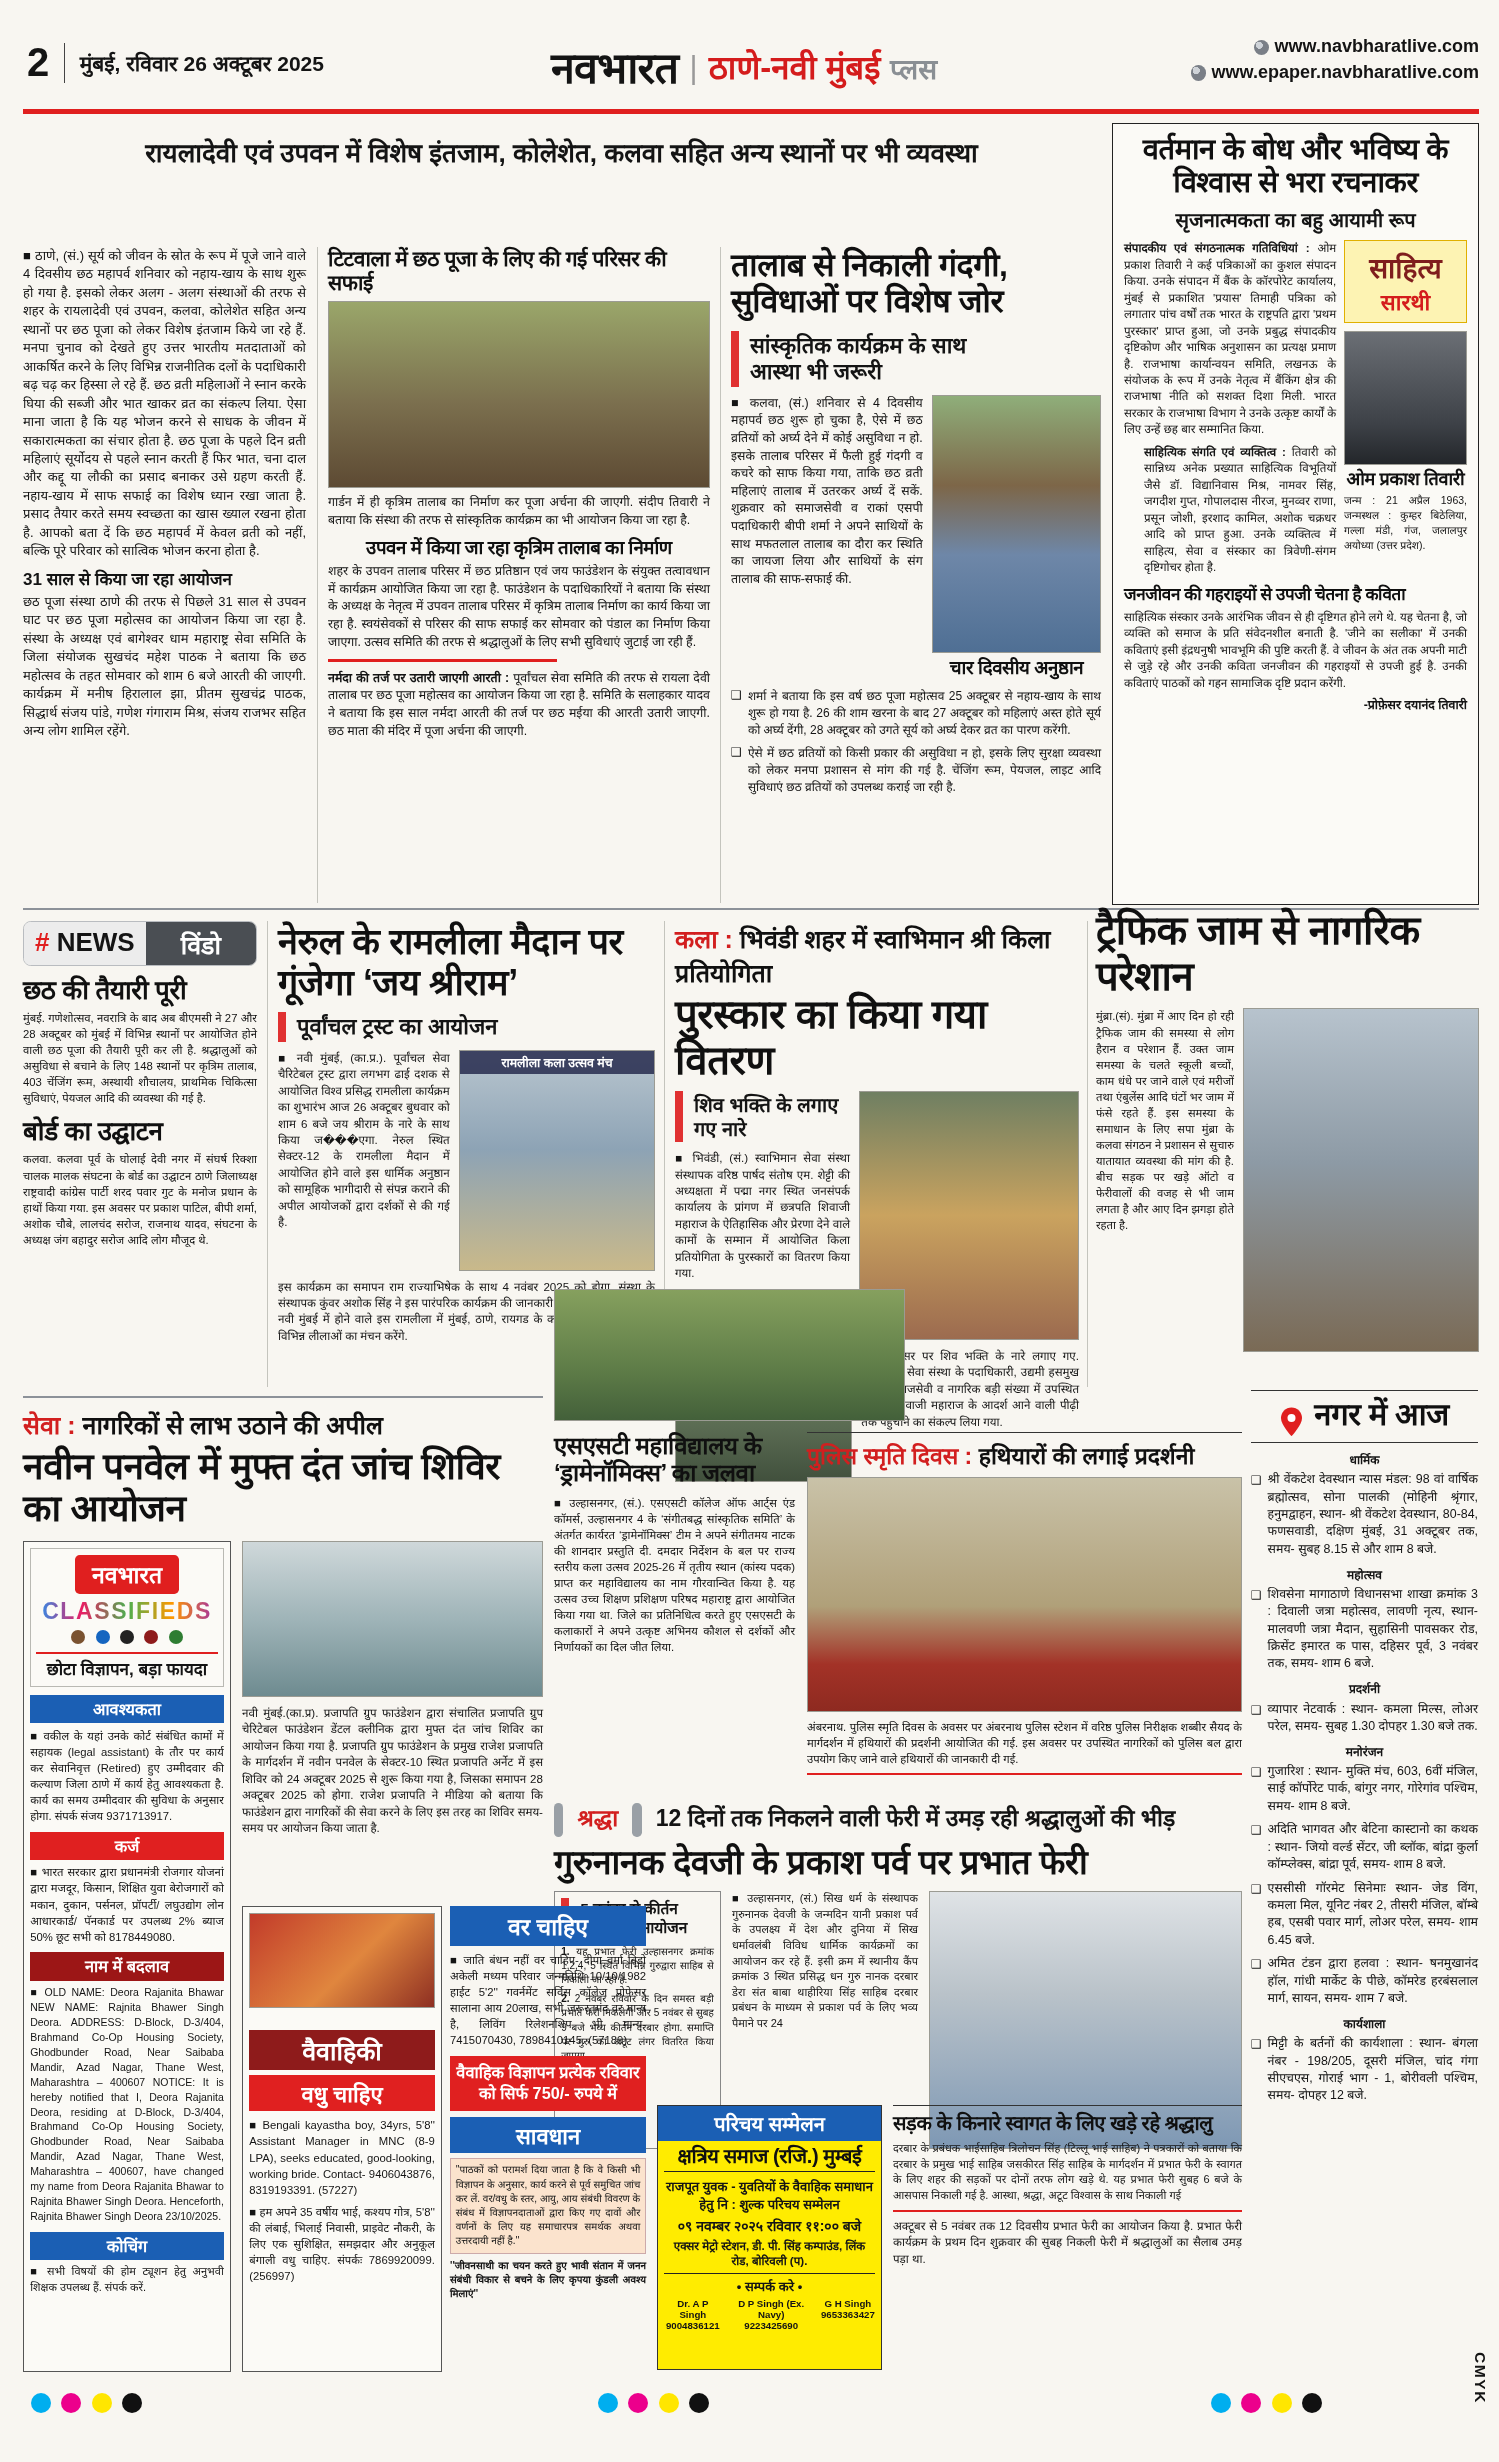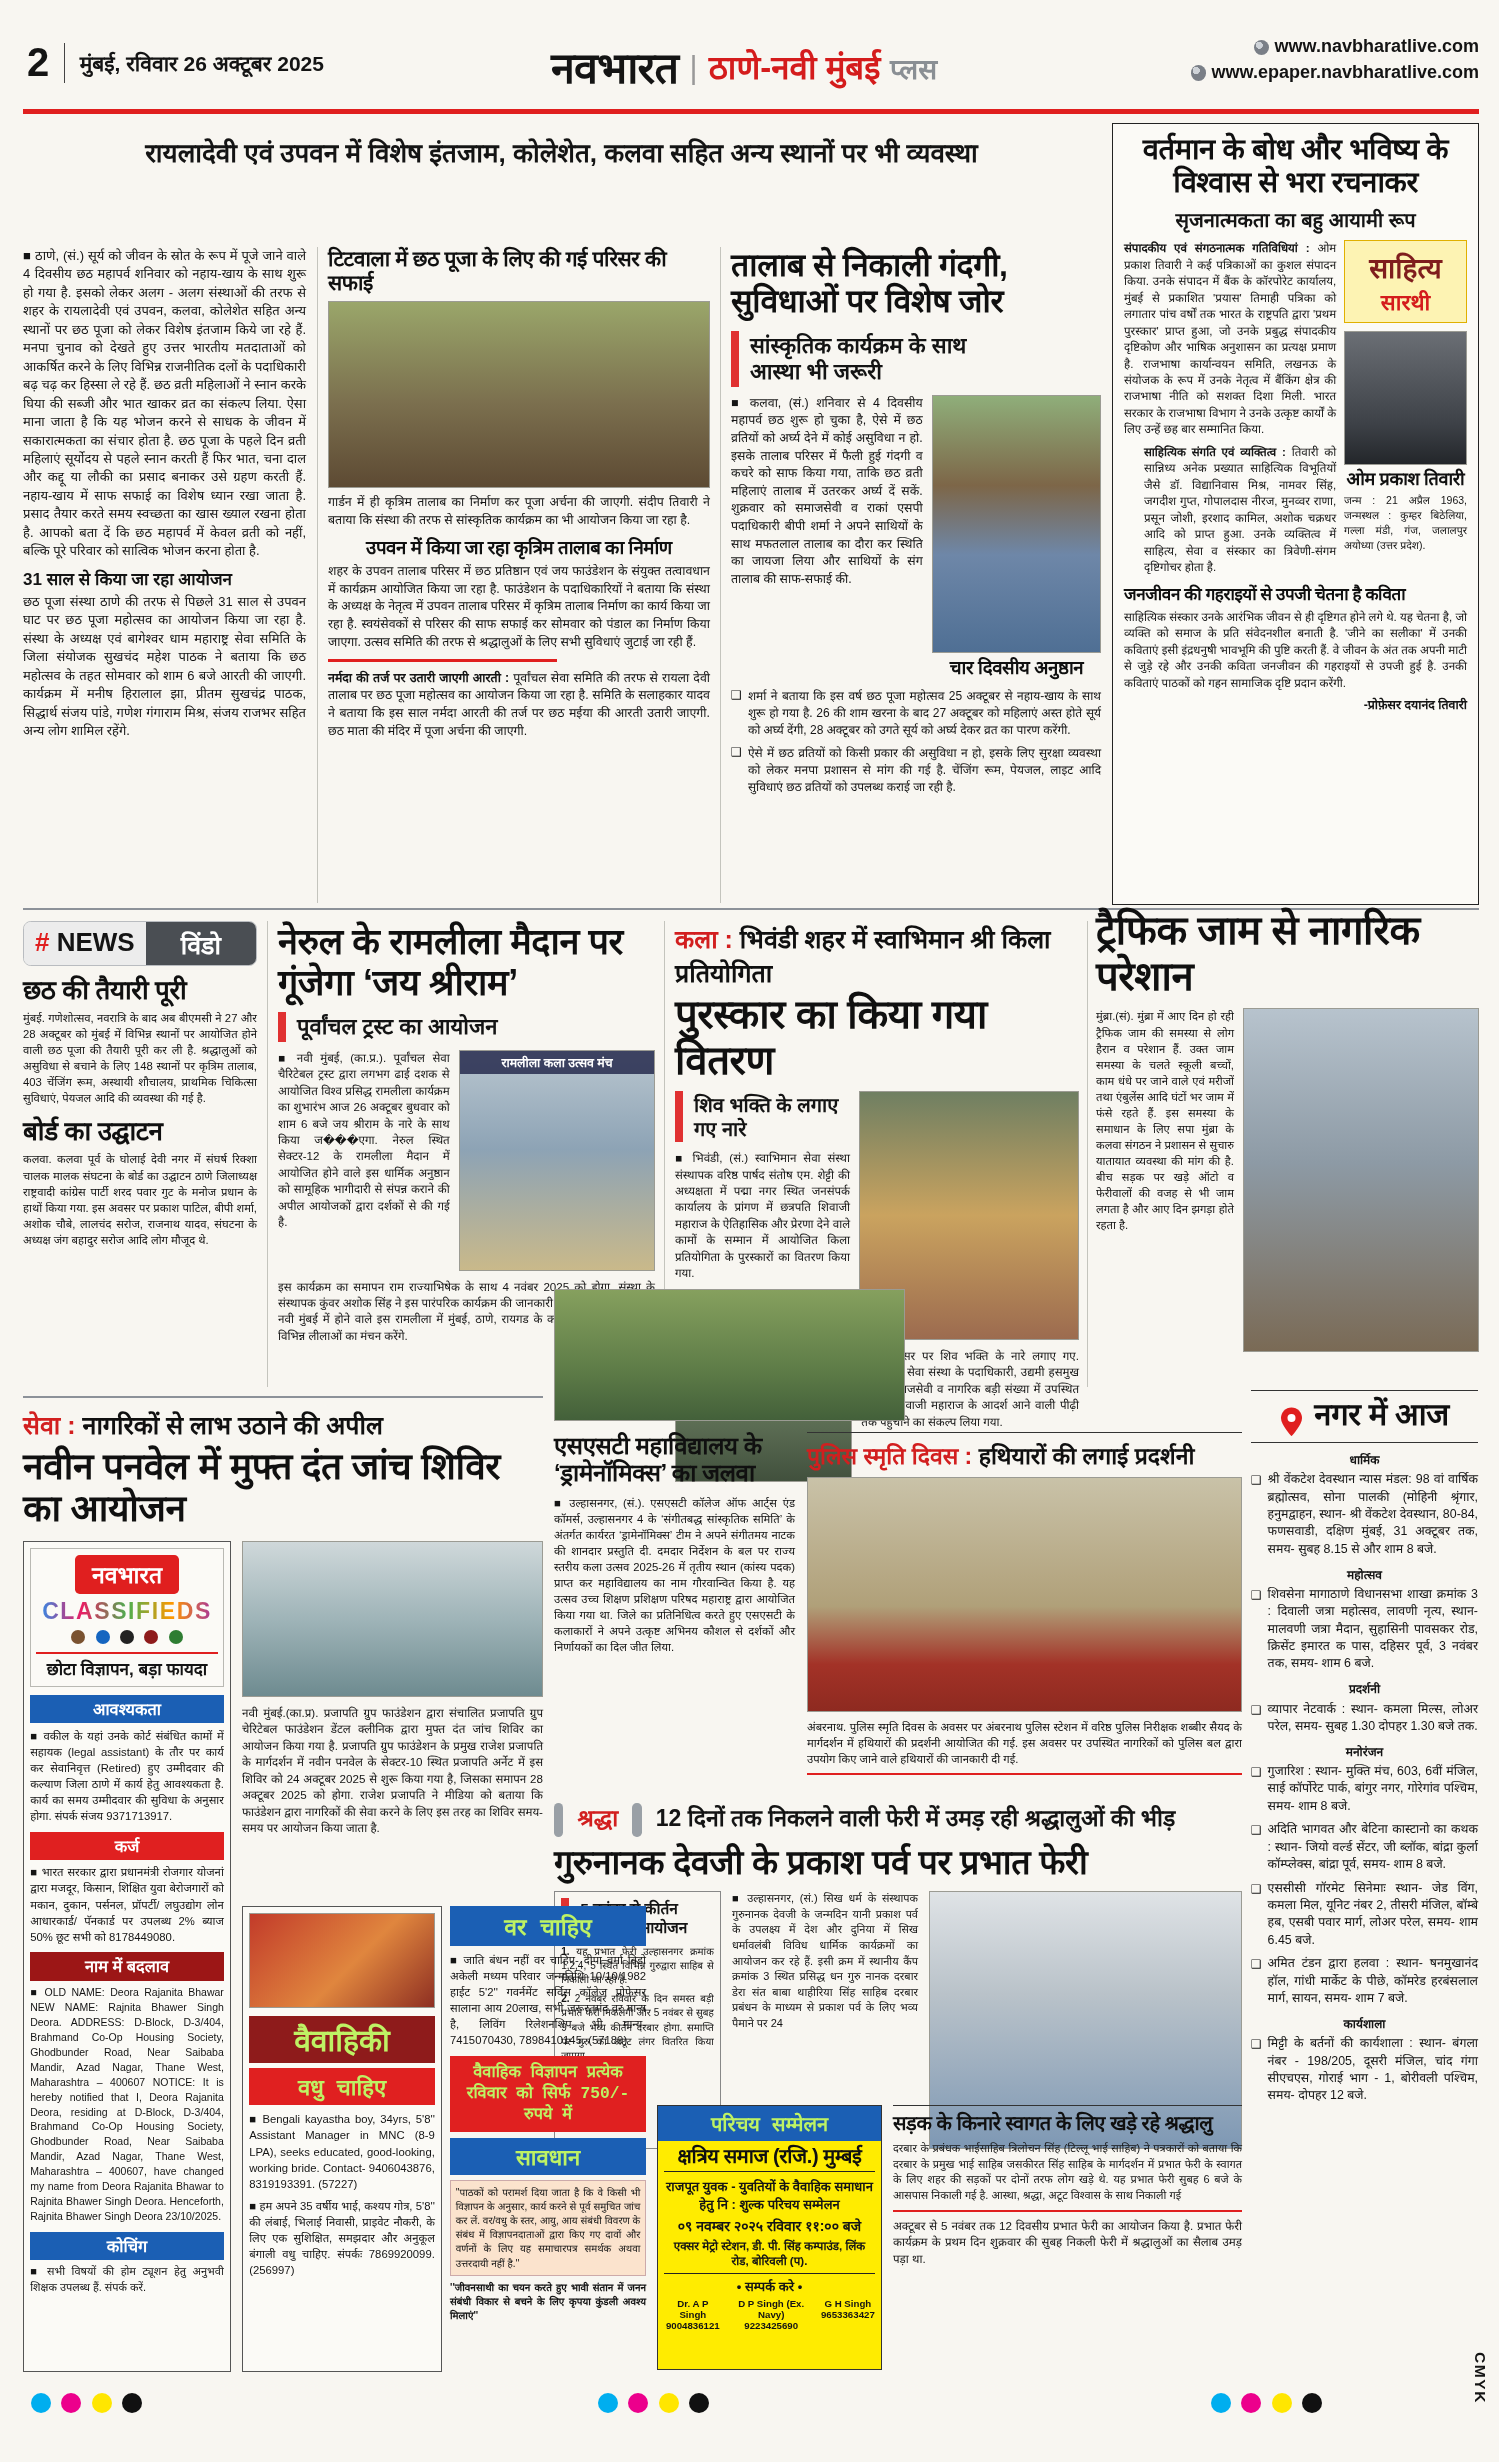--- a/index.html
+++ b/index.html
@@ -31,21 +31,21 @@
   .ph-dental{background:linear-gradient(180deg,#cfd8da,#9fb4b8 50%,#6e8b90);}
   .ph-police{background:linear-gradient(180deg,#c9c2a8,#b0a079 55%,#a33227 80%,#8e2a20);}
   .ph-procession{background:linear-gradient(180deg,#dfe3e6,#b9c2c9 40%,#7e98b4);}
   .ph-awards{background:linear-gradient(180deg,#86a05e,#5f7d48 60%,#43603a);}
   .ph-hands{background:linear-gradient(135deg,#c23b2a,#e0863e 55%,#8e2f22);}
   .ph-portrait{background:linear-gradient(180deg,#6b6f75,#3d4147 70%,#23262a);}
   .clsf-h{color:#fff;text-align:center;font-weight:bold;font-size:16.3px;padding:3.1px 0;margin:7.8px 0 4.7px;}
   .bar-blue{background:#1b5fb4;}
   .bar-red{background:#e02020;}
   .bar-maroon{background:#9c1616;}
-  .banner{color:#bef264;font-weight:bold;text-align:center;font-family:Liberation Mono, monospace;}
+  .banner{color:#ffffff;font-weight:bold;text-align:center;}
   .nagar-sec{font-weight:bold;font-size:12px;text-align:center;margin:7.8px 0 3.1px;}
   .nagar-item{display:flex;gap:6.2px;font-size:12.4px;line-height:1.4;text-align:justify;margin-bottom:6.2px;}
   .nagar-item .bx{flex:0 0 auto;font-size:11.6px;line-height:1.5;}
   .dot{width:20px;height:20px;border-radius:50%;display:inline-block;margin-right:7px;}
   .globe{display:inline-block;width:15.5px;height:15.5px;border-radius:50%;
     background:radial-gradient(circle at 35% 35%,#cfd3d8 0 25%,#7a7f87 26% 100%);margin-right:5.4px;vertical-align:-3.1px;}
   .runin{font-weight:bold;}
   .news-tab{display:flex;align-items:stretch;font-weight:bold;border-radius:7.8px;overflow:hidden;border:0.8px solid #b9bcc0;}
   .news-tab .lft{background:#ececec;padding:4.7px 11px;font-size:26px;}
   .news-tab .lft .hash{color:#e01f1f;}
@@ -282,21 +282,21 @@
   </div>
 </div>
 <div class="abs" style="top:2105px;left:893px;width:349px;">
   <div class="hl" style="font-size:20px;border-top:1.6px solid #333;padding-top:6px;">सड़क के किनारे स्वागत के लिए खड़े रहे श्रद्धालु</div>
   <div class="body-txt" style="font-size:11px;margin-top:6.2px;border-bottom:2.3px solid #e01f1f;padding-bottom:6.2px;">दरबार के प्रबंधक भाईसाहिब त्रिलोचन सिंह (टिल्लू भाई साहिब) ने पत्रकारों को बताया कि दरबार के प्रमुख भाई साहिब जसकीरत सिंह साहिब के मार्गदर्शन में प्रभात फेरी के स्वागत के लिए शहर की सड़कों पर दोनों तरफ लोग खड़े थे. यह प्रभात फेरी सुबह 6 बजे के आसपास निकाली गई है. आस्था, श्रद्धा, अटूट विश्वास के साथ निकाली गई</div>
   <div class="body-txt" style="font-size:11.6px;margin-top:6.2px;">अक्टूबर से 5 नवंबर तक 12 दिवसीय प्रभात फेरी का आयोजन किया है. प्रभात फेरी कार्यक्रम के प्रथम दिन शुक्रवार की सुबह निकली फेरी में श्रद्धालुओं का सैलाब उमड़ पड़ा था.</div>
 </div>
 
 <div class="abs" style="top:1906px;left:242px;width:200px;height:466px;border:1.6px solid #555;padding:6.2px;box-sizing:border-box;background:#fbfaf6;">
   <div class="photo ph-hands" style="height:93px;"></div>
-  <div class="banner" style="background:#8e1b1b;font-size:30px;padding:3.1px 0;margin-top:8px;">वैवाहिकी</div>
+  <div class="banner" style="background:#8e1b1b;font-size:25px;padding:3.1px 0;margin-top:22px;">वैवाहिकी</div>
   <div class="banner bar-red" style="font-size:22px;padding:3.1px 0;margin-top:4.7px;">वधु चाहिए</div>
   <div class="body-txt" style="font-size:11.3px;margin-top:6.2px;">■ Bengali kayastha boy, 34yrs, 5'8'' Assistant Manager in MNC (8-9 LPA), seeks educated, good-looking, working bride. Contact- 9406043876, 8319193391. (57227)</div>
   <div class="body-txt" style="font-size:11.3px;margin-top:6.2px;">■ हम अपने 35 वर्षीय भाई, कश्यप गोत्र, 5'8'' की लंबाई, भिलाई निवासी, प्राइवेट नौकरी, के लिए एक सुशिक्षित, समझदार और अनुकूल बंगाली वधु चाहिए. संपर्कः 7869920099. (256997)</div>
 </div>
 
 <div class="abs" style="top:1906px;left:450px;width:196px;height:466px;">
   <div class="banner bar-blue" style="font-size:23px;padding:3.9px 0;">वर चाहिए</div>
   <div class="body-txt" style="font-size:11.3px;margin-top:6.2px;">■ जाति बंधन नहीं वर चाहिए- दीपा वर्मा विडो अकेली मध्यम परिवार जन्मतिथि 10/10/1982 हाईट 5'2'' गवर्नमेंट सर्विस कॉलेज प्रोफेसर सालाना आय 20लाख, सभी जरूरतमंद वर मान्य है, लिविंग रिलेशनशिप भी मान्य- 7415070430, 7898410145. (57189)</div>
   <div class="banner bar-red" style="font-size:16.3px;padding:6.2px 4.7px;margin-top:7.8px;line-height:1.3;">वैवाहिक विज्ञापन प्रत्येक रविवार को सिर्फ 750/- रुपये में</div>
   <div class="banner bar-blue" style="font-size:22px;padding:3.1px 0;margin-top:6.2px;">सावधान</div>

